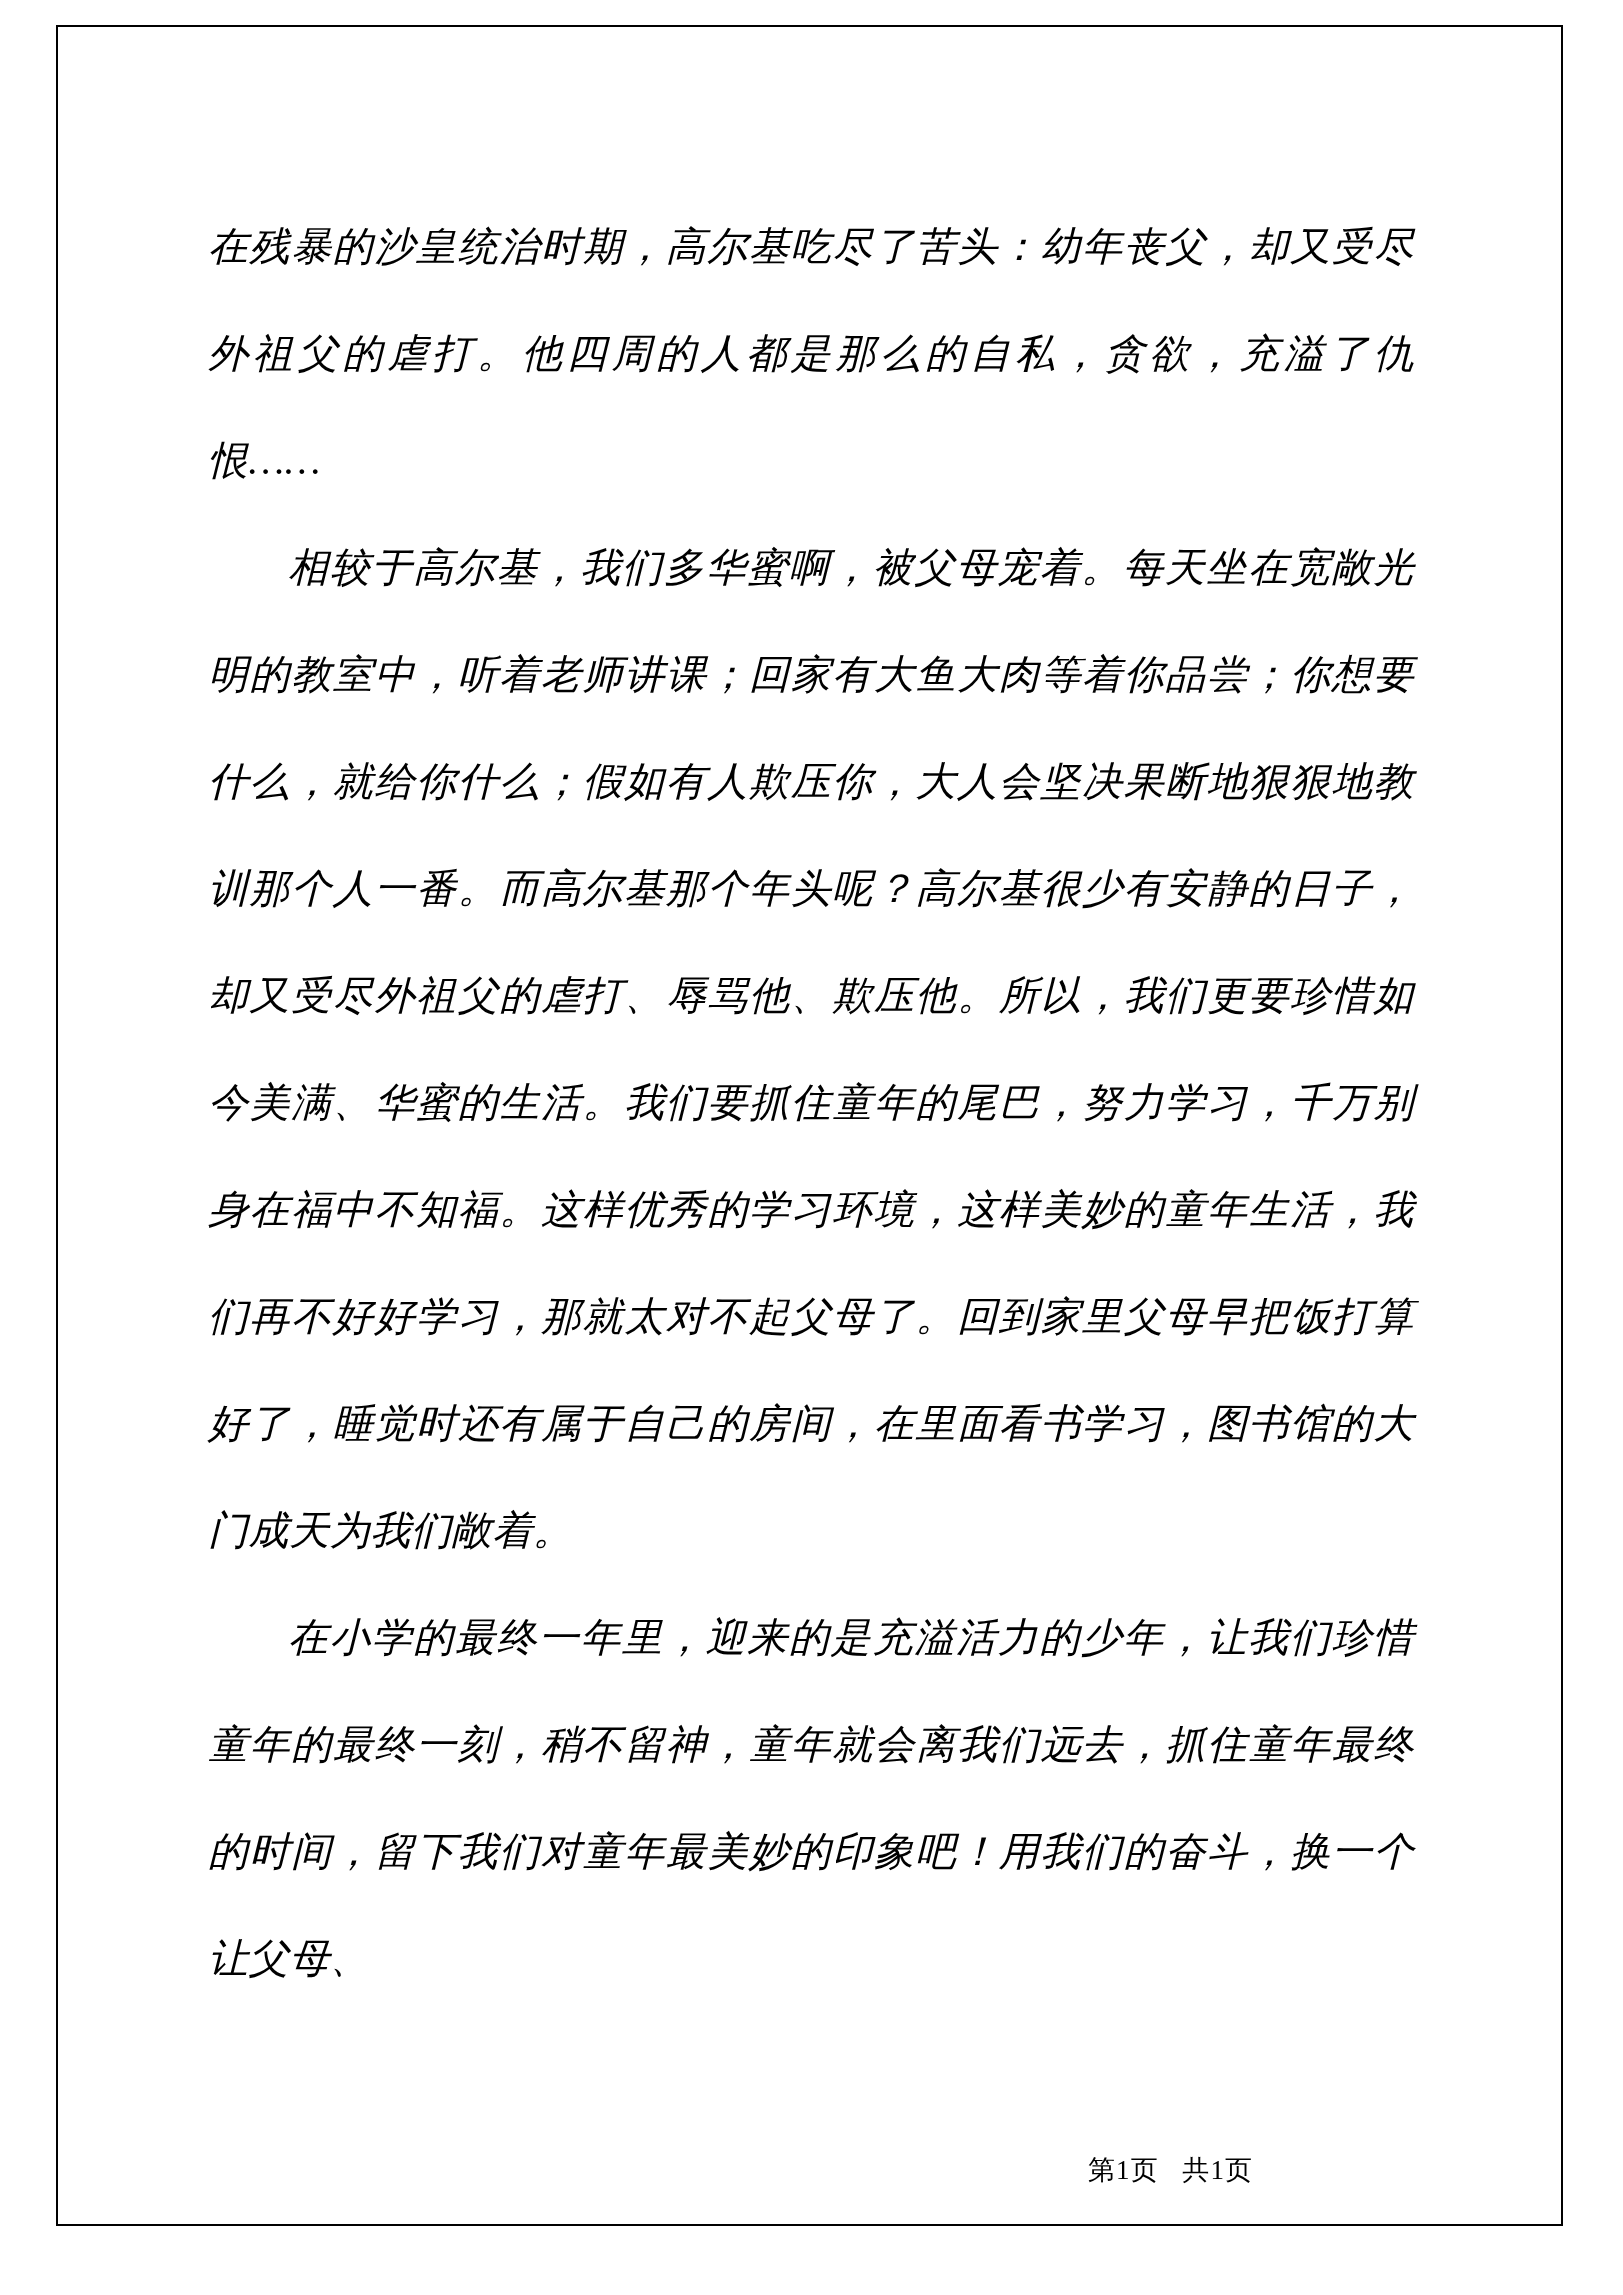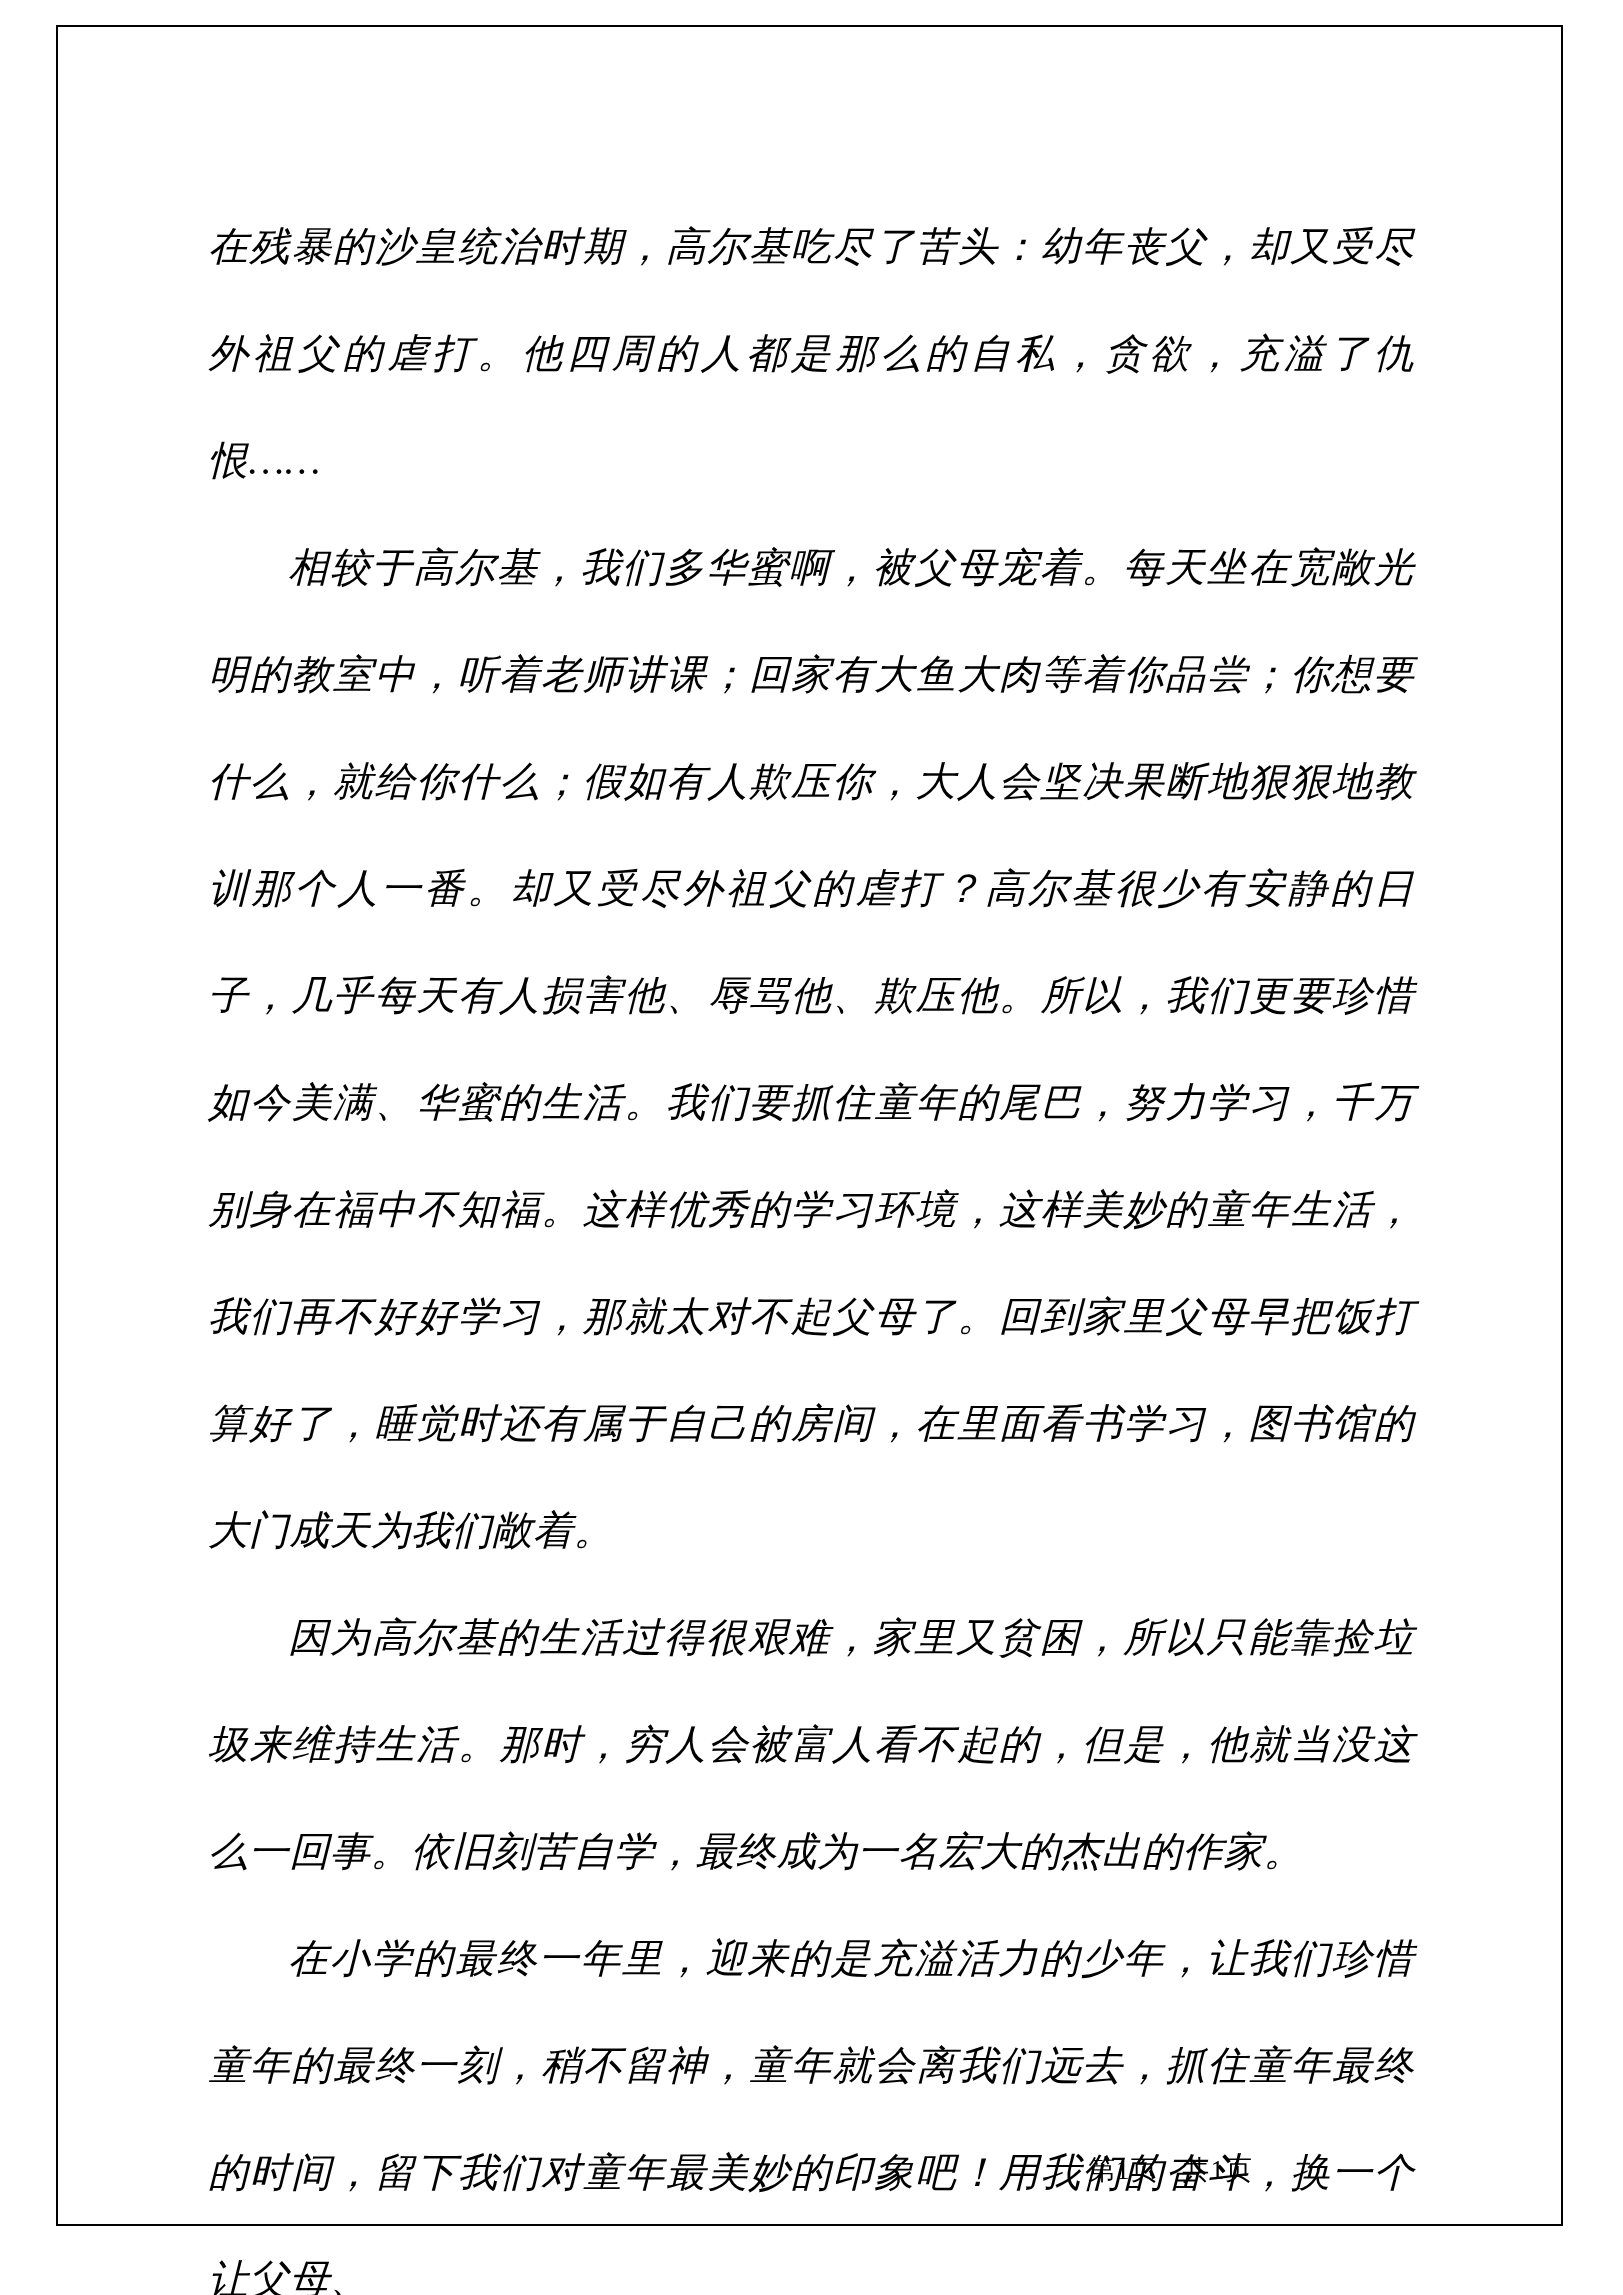--- a/index.html
+++ b/index.html
@@ -60,22 +60,21 @@
   }
 </style>
 </head>
 <body>
 
 <div class="page">
   <div class="page-border"></div>
 
   <div class="content">
       <div class="para">在残暴的沙皇统治时期，高尔基吃尽了苦头：幼年丧父，却又受尽外祖父的虐打。他四周的人都是那么的自私，贪欲，充溢了仇恨……</div>
-      <div class="para indent">相较于高尔基，我们多华蜜啊，被父母宠着。每天坐在宽敞光明的教室中，听着老师讲课；回家有大鱼大肉等着你品尝；你想要什么，就给你什么；假如有人欺压你，大人会坚决果断地狠狠地教训那个人一番。却又受尽外祖父的虐打？高尔基很少有安静的日子，几乎每天有人损害他、辱骂他、欺压他。所以，我们更要珍惜如今美满、华蜜的生活。我们要抓住童年的尾巴，努力学习，千万别身在福中不知福。这样优秀的学习环境，这样美妙的童年生活，我们再不好好学习，那就太对不起父母了。回到家里父母早把饭打算好了，睡觉时还有属于自己的房间，在里面看书学习，图书馆的大门成天为我们敞着。</div>
-      <div class="para indent">因为高尔基的生活过得很艰难，家里又贫困，所以只能靠捡垃圾来维持生活。那时，穷人会被富人看不起的，但是，他就当没这么一回事。依旧刻苦自学，最终成为一名宏大的杰出的作家。</div>
+      <div class="para indent">相较于高尔基，我们多华蜜啊，被父母宠着。每天坐在宽敞光明的教室中，听着老师讲课；回家有大鱼大肉等着你品尝；你想要什么，就给你什么；假如有人欺压你，大人会坚决果断地狠狠地教训那个人一番。而高尔基那个年头呢？高尔基很少有安静的日子，却又受尽外祖父的虐打、辱骂他、欺压他。所以，我们更要珍惜如今美满、华蜜的生活。我们要抓住童年的尾巴，努力学习，千万别身在福中不知福。这样优秀的学习环境，这样美妙的童年生活，我们再不好好学习，那就太对不起父母了。回到家里父母早把饭打算好了，睡觉时还有属于自己的房间，在里面看书学习，图书馆的大门成天为我们敞着。</div>
       <div class="para indent">在小学的最终一年里，迎来的是充溢活力的少年，让我们珍惜童年的最终一刻，稍不留神，童年就会离我们远去，抓住童年最终的时间，留下我们对童年最美妙的印象吧！用我们的奋斗，换一个让父母、</div>
     </div>
 
   <div class="footer">
     <span class="seg">第1页</span>
     <span class="seg">共1页</span>
   </div>
 </div>
 
 

